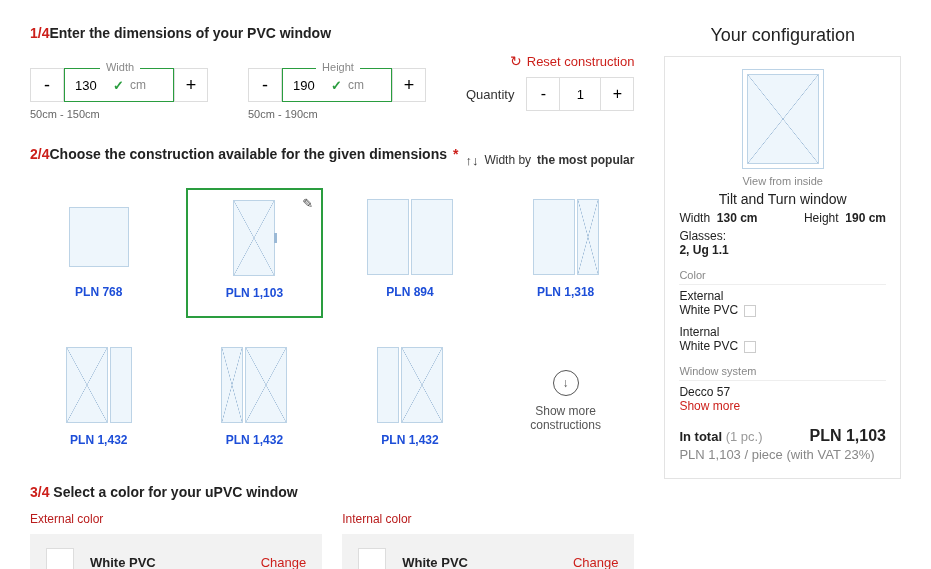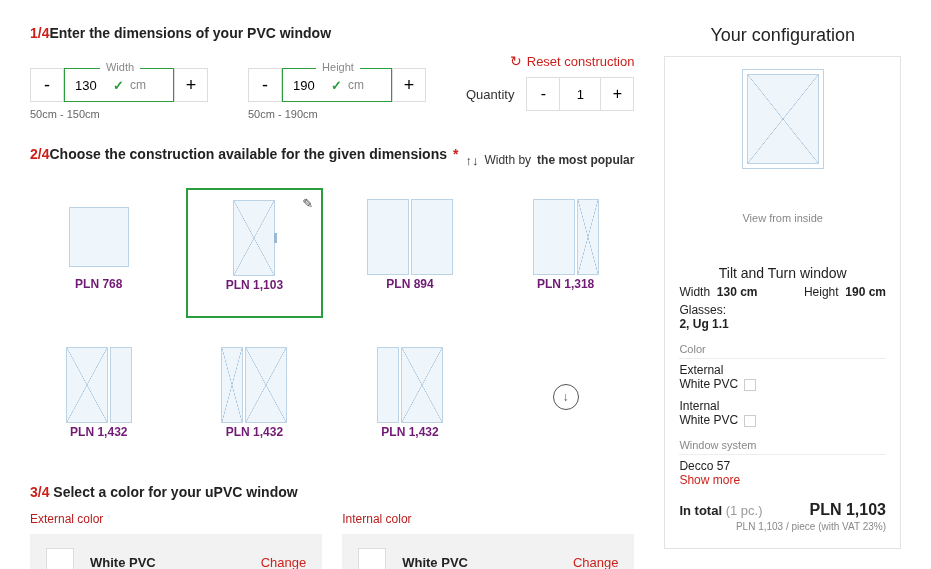--- a/index.html
+++ b/index.html
@@ -54,21 +54,21 @@
   .sort .strong { font-weight: 600; }
   .sort .ico { font-size: 13px; }
 
   .grid { display: grid; grid-template-columns: repeat(4, 1fr); gap: 18px; margin-top: 14px; }
   .card {
     border: 1px solid #fff; padding: 8px 6px 10px 6px; display:flex; flex-direction:column; align-items:center;
     cursor: pointer; position:relative; min-height: 130px;
   }
   .card .win { width: 80px; height: 80px; display:flex; align-items:center; justify-content:center; }
   .card .win.wide { width: 110px; }
-  .card .price { font-size: 12px; font-weight:600; color:#701a75; }
+  .card .price { font-size: 12px; font-weight:600; color:#1d4ed8; margin-top:8px; }
   .card.selected { border: 2px solid #2a9d3f; }
   .card .pencil { position:absolute; top:6px; right:8px; font-size:13px; color:#444;}
 
   .win-frame { border:1px solid #bcd3e6; background:#eef6fc; position:relative; }
   .win-frame.sq { width:60px; height:60px; }
   .win-frame.rect { width:42px; height:76px; }
   .win-frame.rect-narrow { width:22px; height:76px; }
   .diag-x::before { content:""; position:absolute; left:0; top:0; width:100%; height:100%;
     background: linear-gradient(to top right, transparent calc(50% - 0.5px), #9bb9d6, transparent calc(50% + 0.5px)),
                 linear-gradient(to top left, transparent calc(50% - 0.5px), #9bb9d6, transparent calc(50% + 0.5px));
@@ -83,42 +83,42 @@
   .color-block { flex:1; }
   .color-block .lbl { font-size:12px; color:#b91c1c; margin-bottom:8px; }
   .color-box { background:#f2f2f2; display:flex; align-items:center; padding:14px 16px; gap:16px;}
   .swatch { width:28px; height:28px; background:#fff; border:1px solid #ddd;}
   .color-box .name { font-weight:600; font-size:13px; }
   .color-box .change { margin-left:auto; color:#cc1f1a; font-size:13px; cursor:pointer; font-weight:500;}
 
   
   .side .panel-title { text-align:center; font-size:18px; font-weight:500; margin-bottom:10px;}
   .side-box { border:1px solid #e3e3e3; padding: 12px 14px 16px 14px; }
-  .side .preview { display:flex; flex-direction:column; align-items:center;gap:37px; }
+  .side .preview { display:flex; flex-direction:column; align-items:center; }
   .side .preview .frame-wrap { border:1px solid #bcd3e6; padding:4px; }
   .side .preview .frame-wrap .inner { width:72px; height:90px; border:1px solid #bcd3e6; background:#eef6fc; position:relative;}
   .side .preview .frame-wrap .inner .lines {
     position:absolute; inset:0;
     background:
       linear-gradient(to top right, transparent calc(50% - 0.5px), #9bb9d6, transparent calc(50% + 0.5px)),
       linear-gradient(to top left, transparent calc(50% - 0.5px), #9bb9d6, transparent calc(50% + 0.5px)),
       linear-gradient(to bottom, transparent calc(50% - 0.5px), transparent calc(50% + 0.5px));
   }
   .side .preview .cap { font-size:11px; color:#888; margin-top:6px;}
   .side .preview .name { font-size:14px; margin-top:4px;}
   .side .sect-label { font-size:11px; color:#888; border-bottom:1px solid #eee; padding: 8px 0 3px 0; }
   .side .kv { display:flex; justify-content:space-between; font-size:12px; padding:4px 0;flex-direction:column;}
   .side .kv .v { font-weight:600; }
   .side .kv .sw { width:12px; height:12px; border:1px solid #ccc; background:#fff; display:inline-block; margin-left:6px; vertical-align:middle;}
   .side .show-more-link { color:#cc1f1a; font-size:12px; cursor:pointer; }
   .side .total-row { display:flex; justify-content:space-between; align-items:baseline; margin-top:10px;}
   .side .total-row .lbl { font-size:13px; font-weight:600; }
   .side .total-row .lbl .muted { color:#999; font-weight:400; }
   .side .total-row .amt { font-size:16px; font-weight:700; }
-  .side .subline { text-align:right; font-size:10px; color:#888; margin-top:2px;}
+  .side .subline { font-size:13px; color:#888; margin-top:2px;}
   .side .add-btn { background:#cc1f1a; color:#fff; border:0; width:100%; padding:12px 0; font-size:14px; margin-top:12px; cursor:pointer;}
 
   .sep { height: 18px; }
 </style>
 </head>
 <body>
 
 <div class="layout">
   <div class="main">
 
@@ -264,20 +264,21 @@
               </div>
             </div>
           </div>
         <div class="price">PLN 1,432</div>
       </div>
 
       <div class="show-more-card">
         <div class="circle">
             <span>↓</span>
           </div>
+        <span style="text-align:center; max-width:90px;">Show more constructions</span>
       </div>
     </div>
 
     <div class="sep"></div>
 
     <p class="step-title">
       <span class="num">3/4</span><span> Select a color for your uPVC window</span>
     </p>
     <div class="color-row">
       <div class="color-block">

